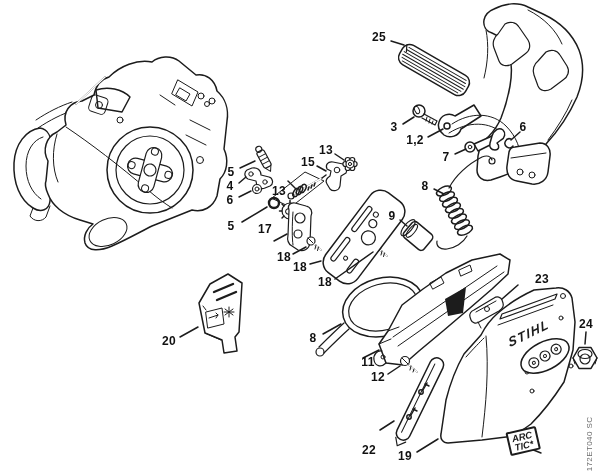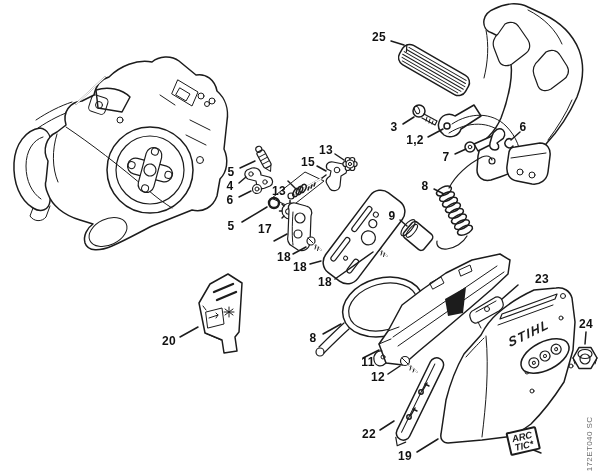--- a/index.html
+++ b/index.html
@@ -362,21 +362,21 @@
   <span class="callout" style="left:265px;top:229px">17</span>
   <span class="callout" style="left:284px;top:257px">18</span>
   <span class="callout" style="left:300px;top:267px">18</span>
   <span class="callout" style="left:325px;top:282px">18</span>
   <span class="callout" style="left:169px;top:341px">20</span>
   <span class="callout" style="left:313px;top:338px">8</span>
   <span class="callout" style="left:368px;top:362px">11</span>
   <span class="callout" style="left:378px;top:377px">12</span>
   <span class="callout" style="left:542px;top:279px">23</span>
   <span class="callout" style="left:586px;top:324px">24</span>
-  <span class="callout" style="left:369px;top:434px">22</span>
+  <span class="callout" style="left:369px;top:450px">22</span>
   <span class="callout" style="left:405px;top:456px">19</span>
   <span class="callout" style="left:551px;top:481px">26</span>
 
   <div class="stihl-logo">STIHL</div>
 
   <div class="arctic-label">
     <div>ARC</div>
     <div>TIC*</div>
   </div>
 

